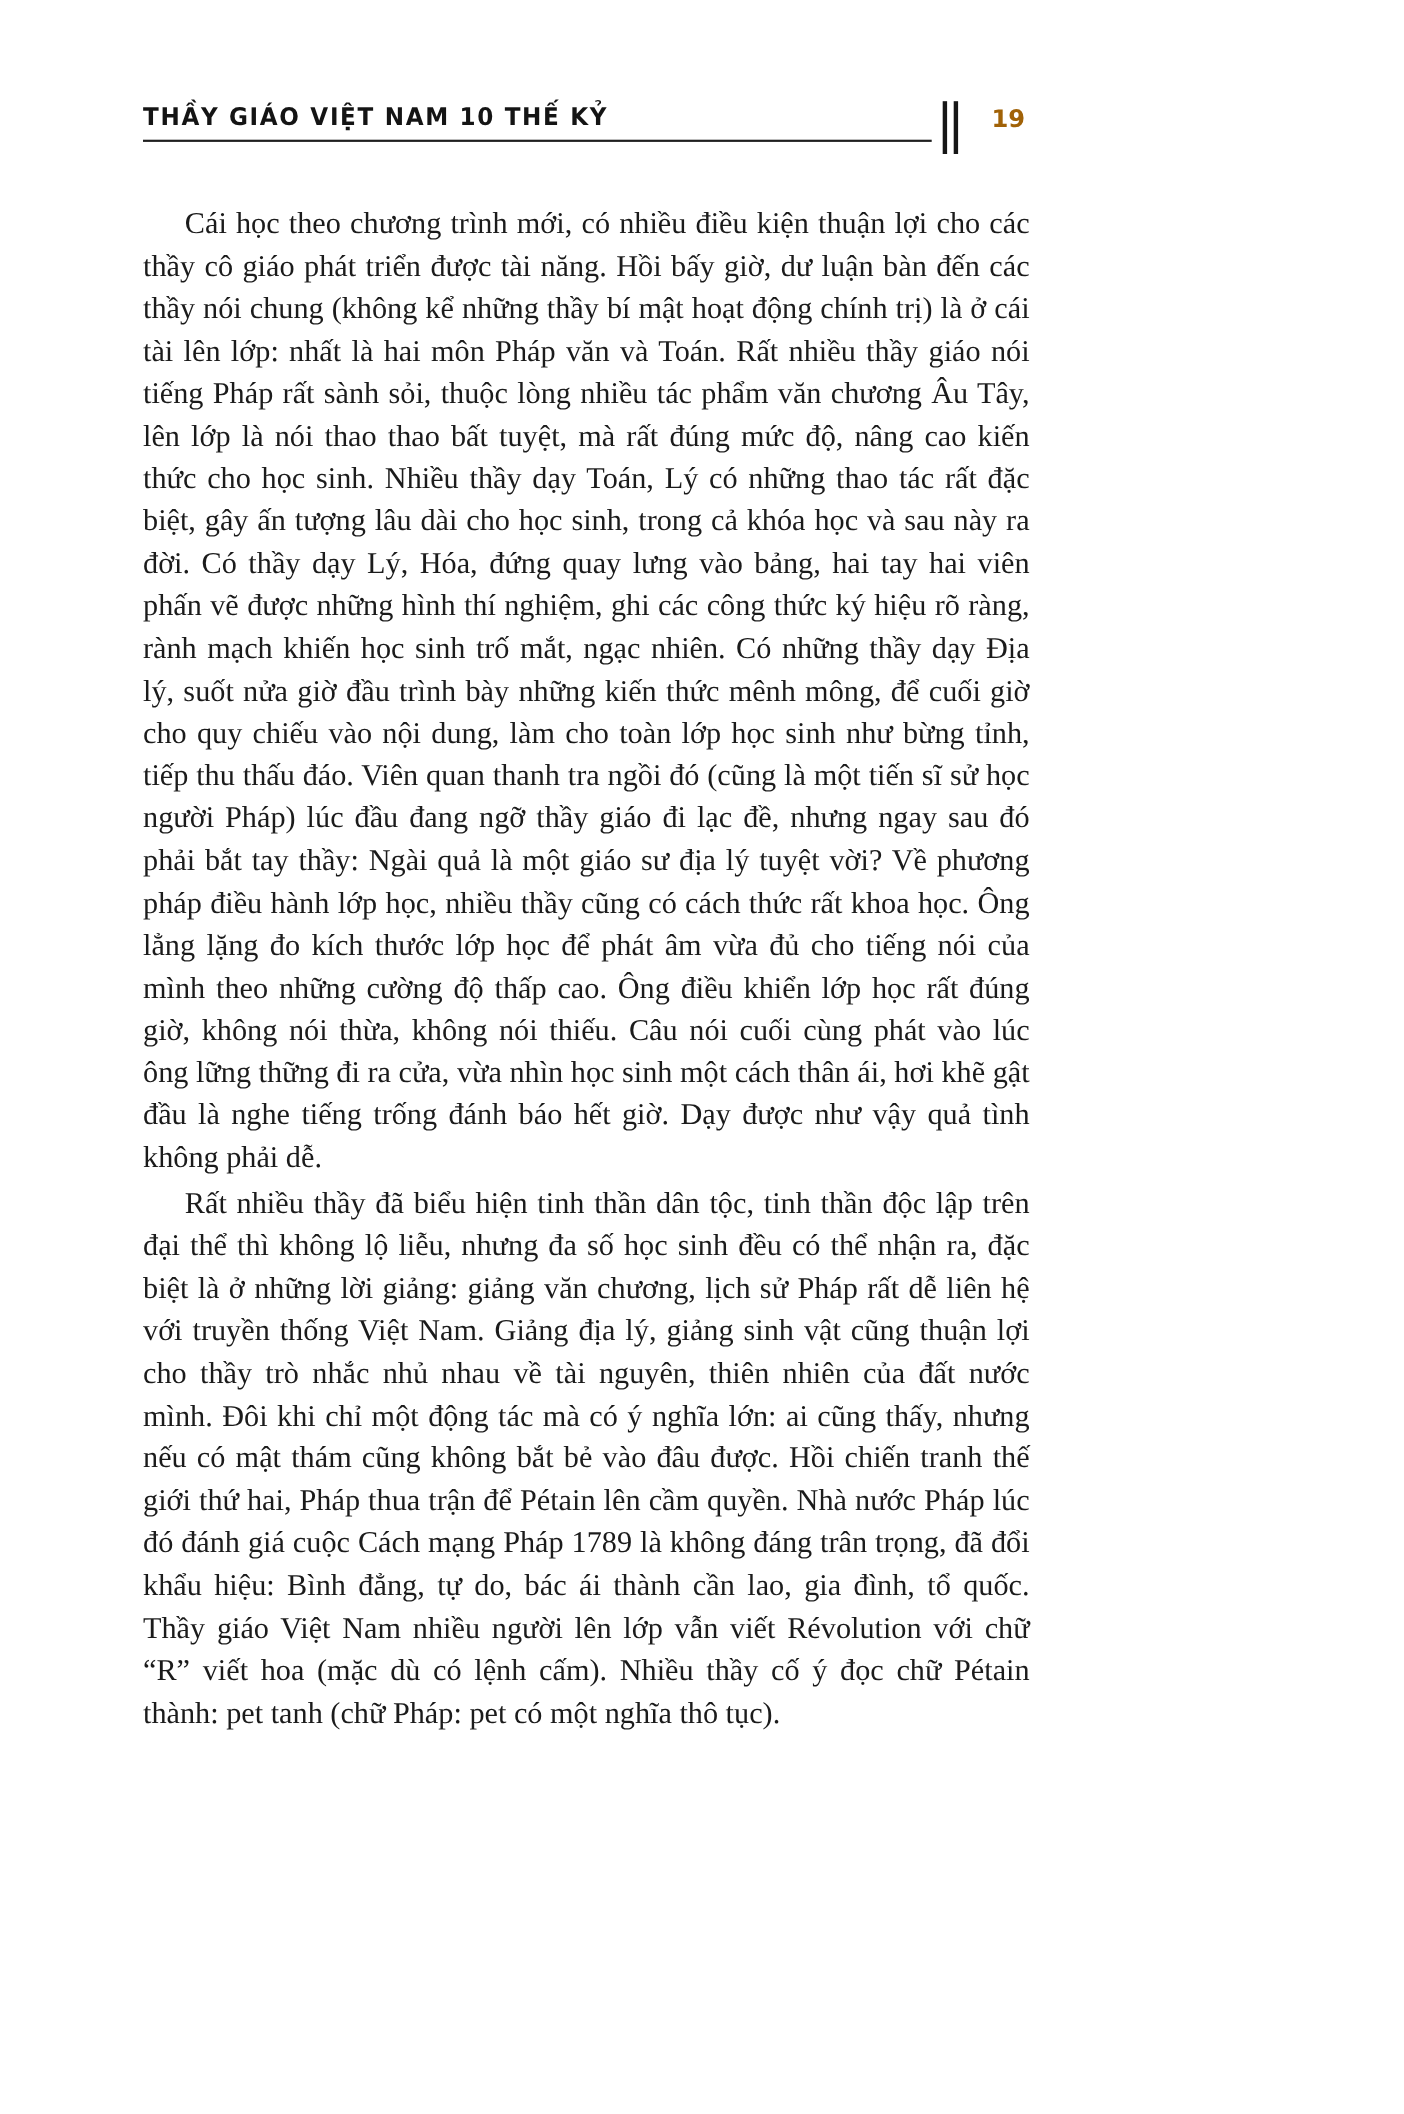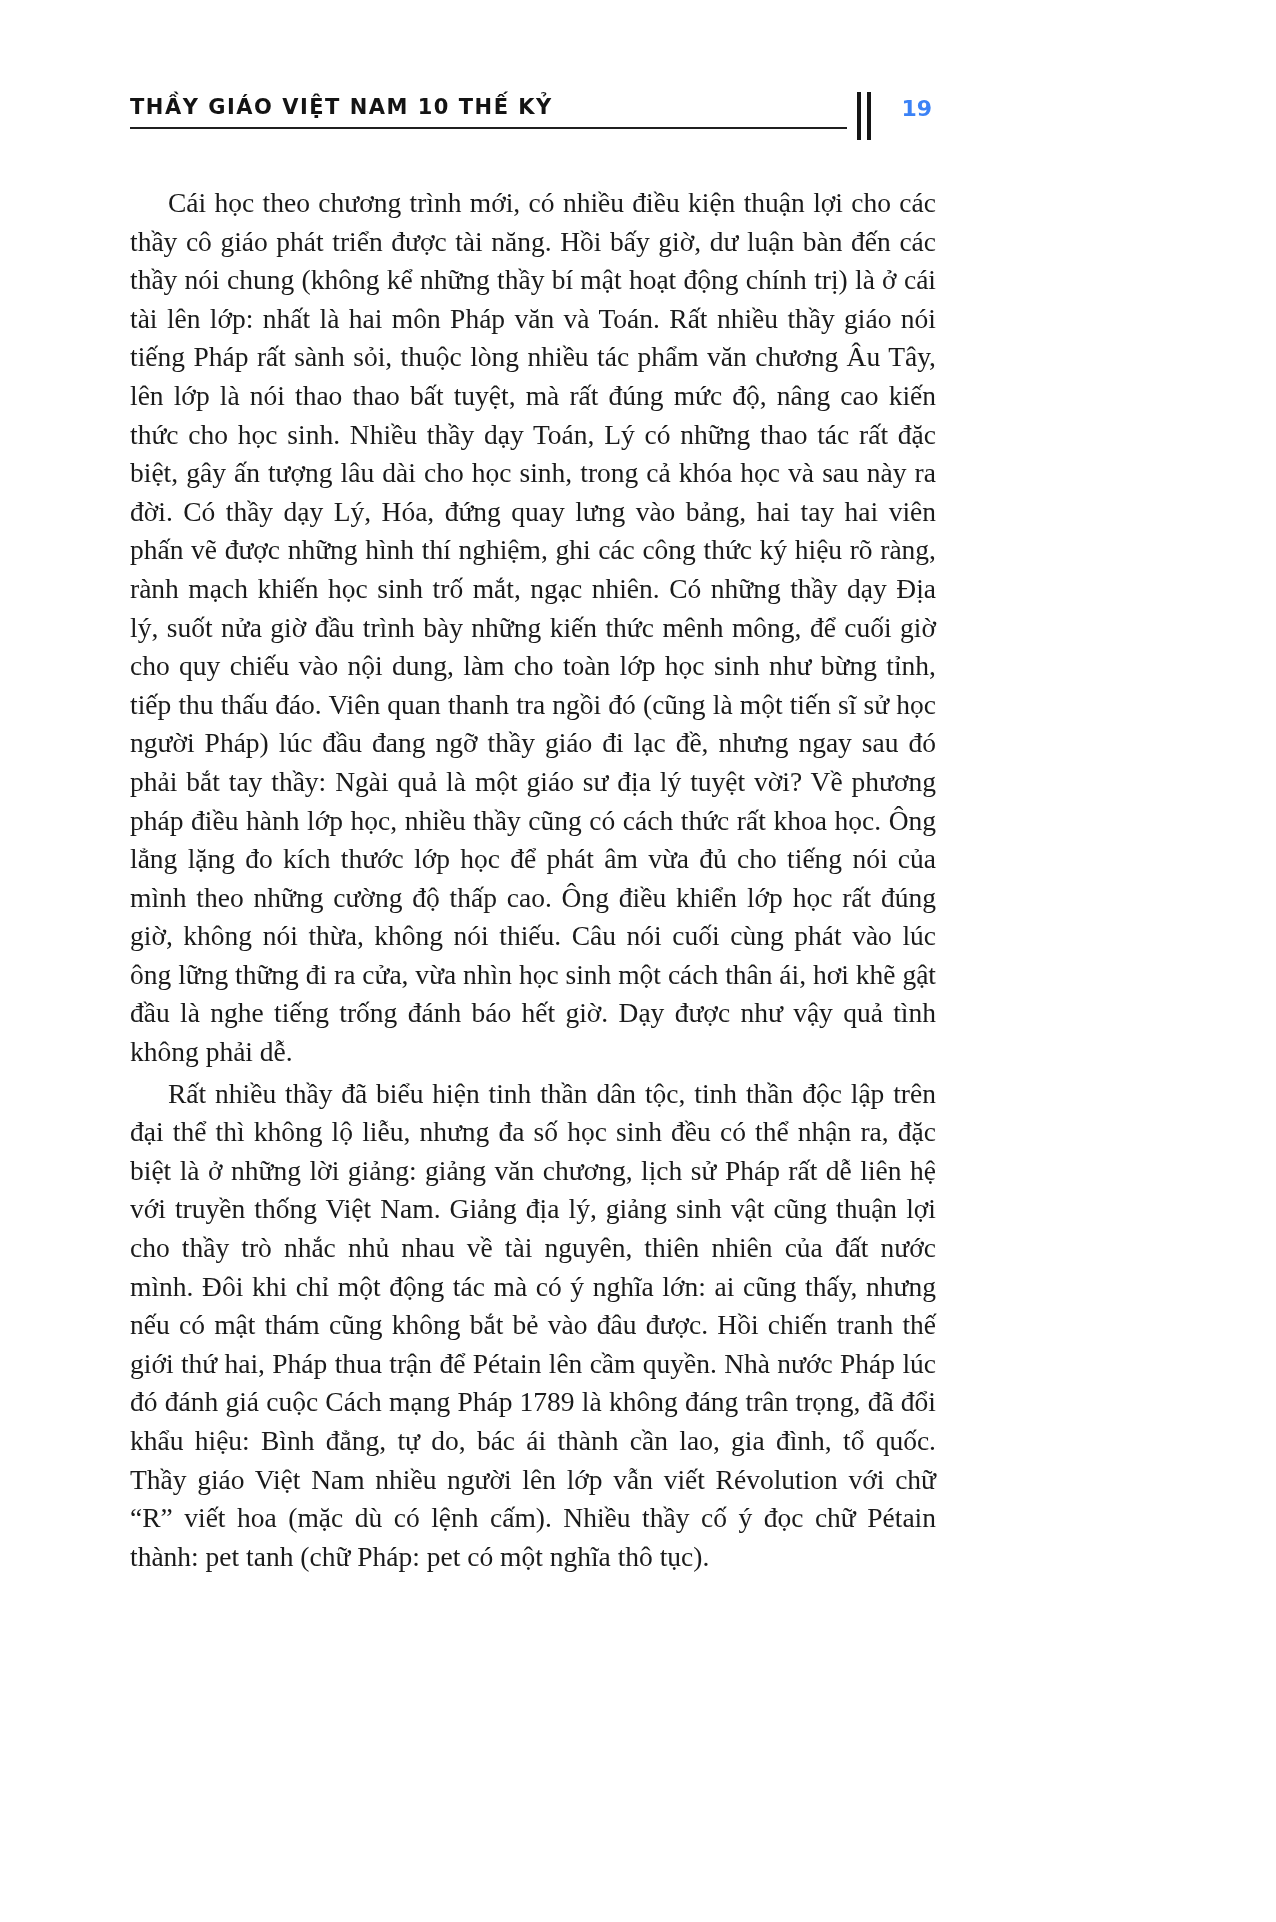--- a/index.html
+++ b/index.html
@@ -55,21 +55,21 @@
     border-right: 4px solid #161616;
     flex: 0 0 auto;
   }
   .page-number {
     flex: 0 0 auto;
     margin-left: 30px;
     margin-top: 2px;
     font-family: "DejaVu Sans", "Liberation Sans", sans-serif;
     font-weight: 700;
     font-size: 22px;
-    color: #3b82f6;
+    color: #a16207;
   }
   .page-body {
     position: absolute;
     left: 130px;
     top: 184px;
     width: 806px;
   }
   .page-body p {
     margin: 0 0 3px 0;
     font-size: 27.5px;

